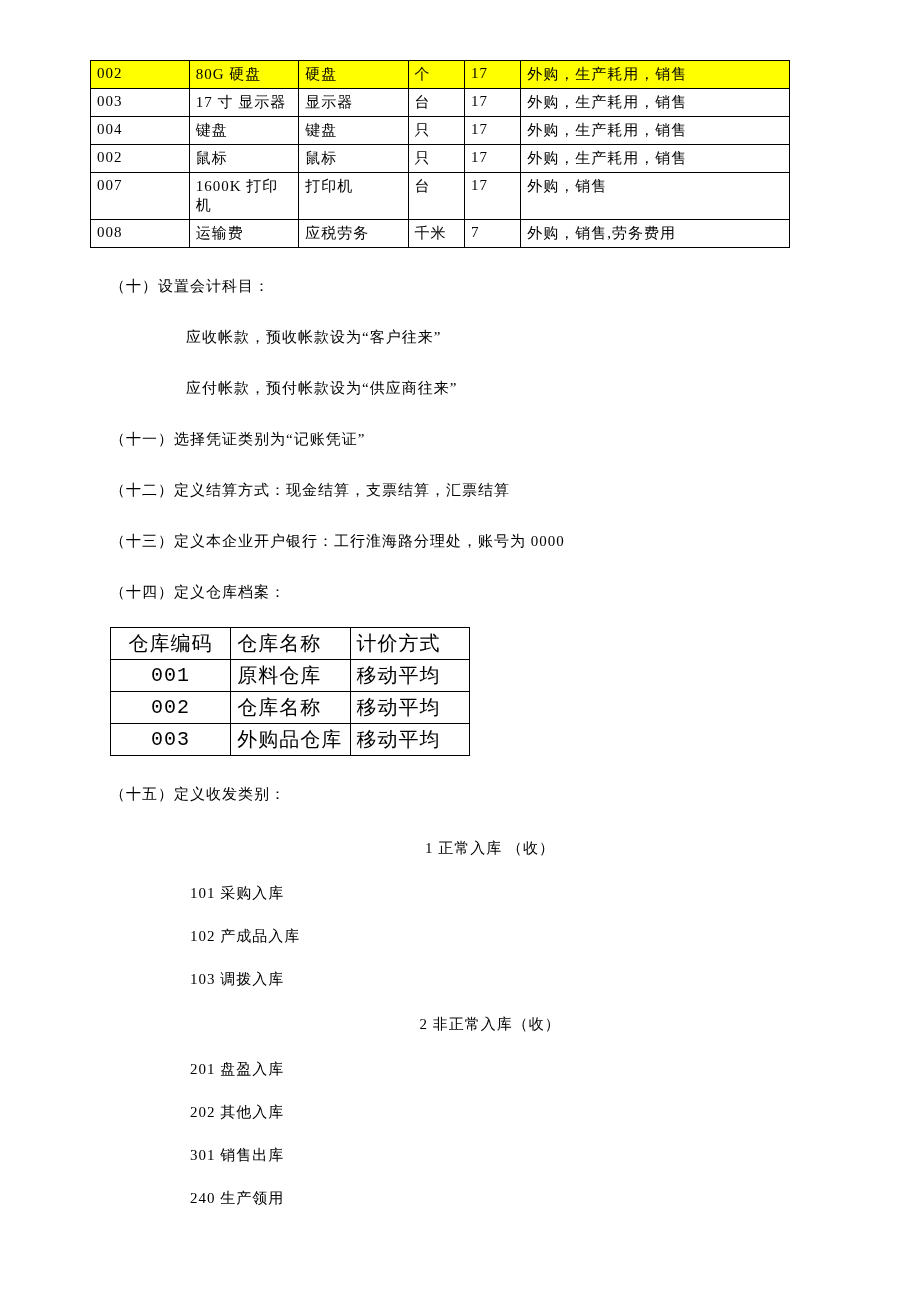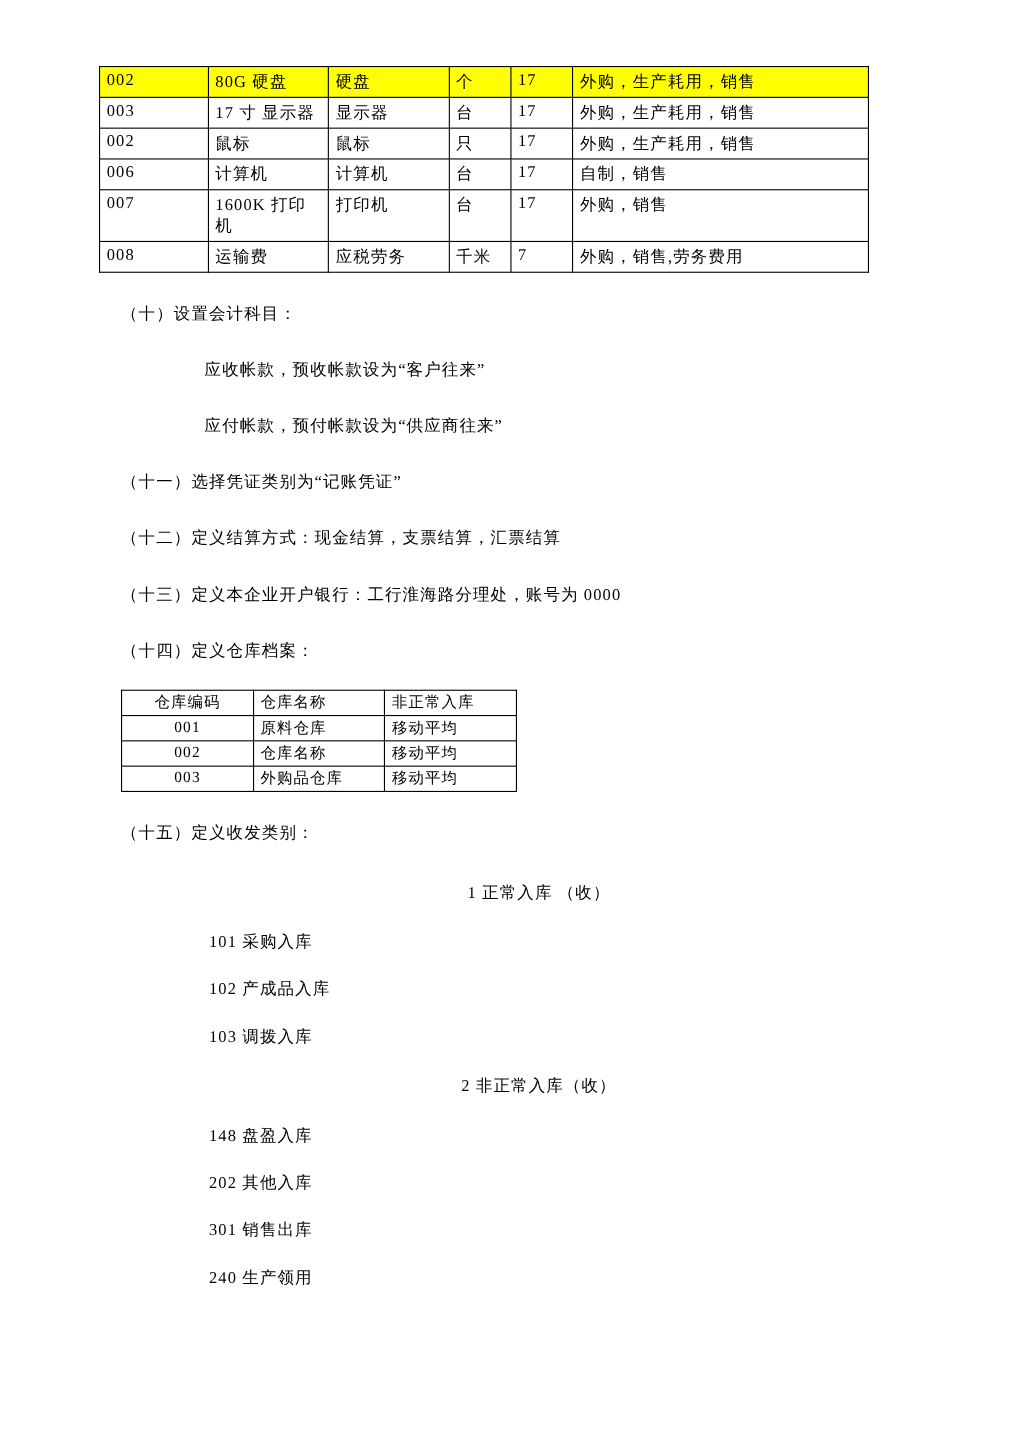--- a/index.html
+++ b/index.html
@@ -33,21 +33,22 @@
   .hl { background: #ffff00; }
   .para {
     margin: 18px 0 18px 20px;
     line-height: 2.2;
   }
   .indent1 { margin-left: 96px; }
   .tbl2 { width: 360px; margin-left: 20px; }
   .tbl2 td {
     border: 1px solid #000;
     padding: 2px 6px;
-    font-size: 14px;
+    font-size: 20px;
+    font-family: Liberation Mono, monospace;
   }
   .tbl2 .h { }
   .tbl2 .c0 { width: 110px; text-align: center; }
   .tbl2 .c1 { width: 110px; }
   .tbl2 .c2 { width: 110px; }
   .list0 { margin: 6px 0 6px 60px; line-height: 2.6; text-align: center; }
   .list1 { margin: 4px 0 4px 100px; line-height: 2.6; }
 </style>
 </head>
 <body>
@@ -64,34 +65,34 @@
       </tr>
       <tr>
         <td class="c0">003</td>
         <td class="c1">17 寸 显示器</td>
         <td class="c2">显示器</td>
         <td class="c3">台</td>
         <td class="c4">17</td>
         <td class="c5">外购，生产耗用，销售</td>
       </tr>
       <tr>
+        <td class="c0">004</td>
+        <td class="c1">键盘</td>
+        <td class="c2">键盘</td>
+        <td class="c3">只</td>
+        <td class="c4">17</td>
+        <td class="c5">外购，生产耗用，销售</td>
+      </tr>
+      <tr>
         <td class="c0">002</td>
         <td class="c1">鼠标</td>
         <td class="c2">鼠标</td>
         <td class="c3">只</td>
         <td class="c4">17</td>
         <td class="c5">外购，生产耗用，销售</td>
-      </tr>
-      <tr>
-        <td class="c0">006</td>
-        <td class="c1">计算机</td>
-        <td class="c2">计算机</td>
-        <td class="c3">台</td>
-        <td class="c4">17</td>
-        <td class="c5">自制，销售</td>
       </tr>
       <tr>
         <td class="c0">007</td>
         <td class="c1">1600K 打印机</td>
         <td class="c2">打印机</td>
         <td class="c3">台</td>
         <td class="c4">17</td>
         <td class="c5">外购，销售</td>
       </tr>
       <tr>
@@ -112,21 +113,21 @@
 <div class="para">（十一）选择凭证类别为“记账凭证”</div>
 <div class="para">（十二）定义结算方式：现金结算，支票结算，汇票结算</div>
 <div class="para">（十三）定义本企业开户银行：工行淮海路分理处，账号为 0000</div>
 <div class="para">（十四）定义仓库档案：</div>
 
 <table class="tbl2">
   <tbody id="tbl2-body">
       <tr>
         <td class="h c0">仓库编码</td>
         <td class="h c1">仓库名称</td>
-        <td class="h c2">非正常入库</td>
+        <td class="h c2">计价方式</td>
       </tr>
       <tr>
         <td class="c0">001</td>
         <td class="c1">原料仓库</td>
         <td class="c2">移动平均</td>
       </tr>
       <tr>
         <td class="c0">002</td>
         <td class="c1">仓库名称</td>
         <td class="c2">移动平均</td>
@@ -139,17 +140,17 @@
     </tbody>
 </table>
 
 <div class="para">（十五）定义收发类别：</div>
 <div id="cats">
     <div class="list0">1 正常入库 （收）</div>
     <div class="list1">101 采购入库</div>
     <div class="list1">102 产成品入库</div>
     <div class="list1">103 调拨入库</div>
     <div class="list0">2 非正常入库（收）</div>
-    <div class="list1">148 盘盈入库</div>
+    <div class="list1">201 盘盈入库</div>
     <div class="list1">202 其他入库</div>
     <div class="list1">301 销售出库</div>
     <div class="list1">240 生产领用</div>
   </div>
 
 </body></html>

